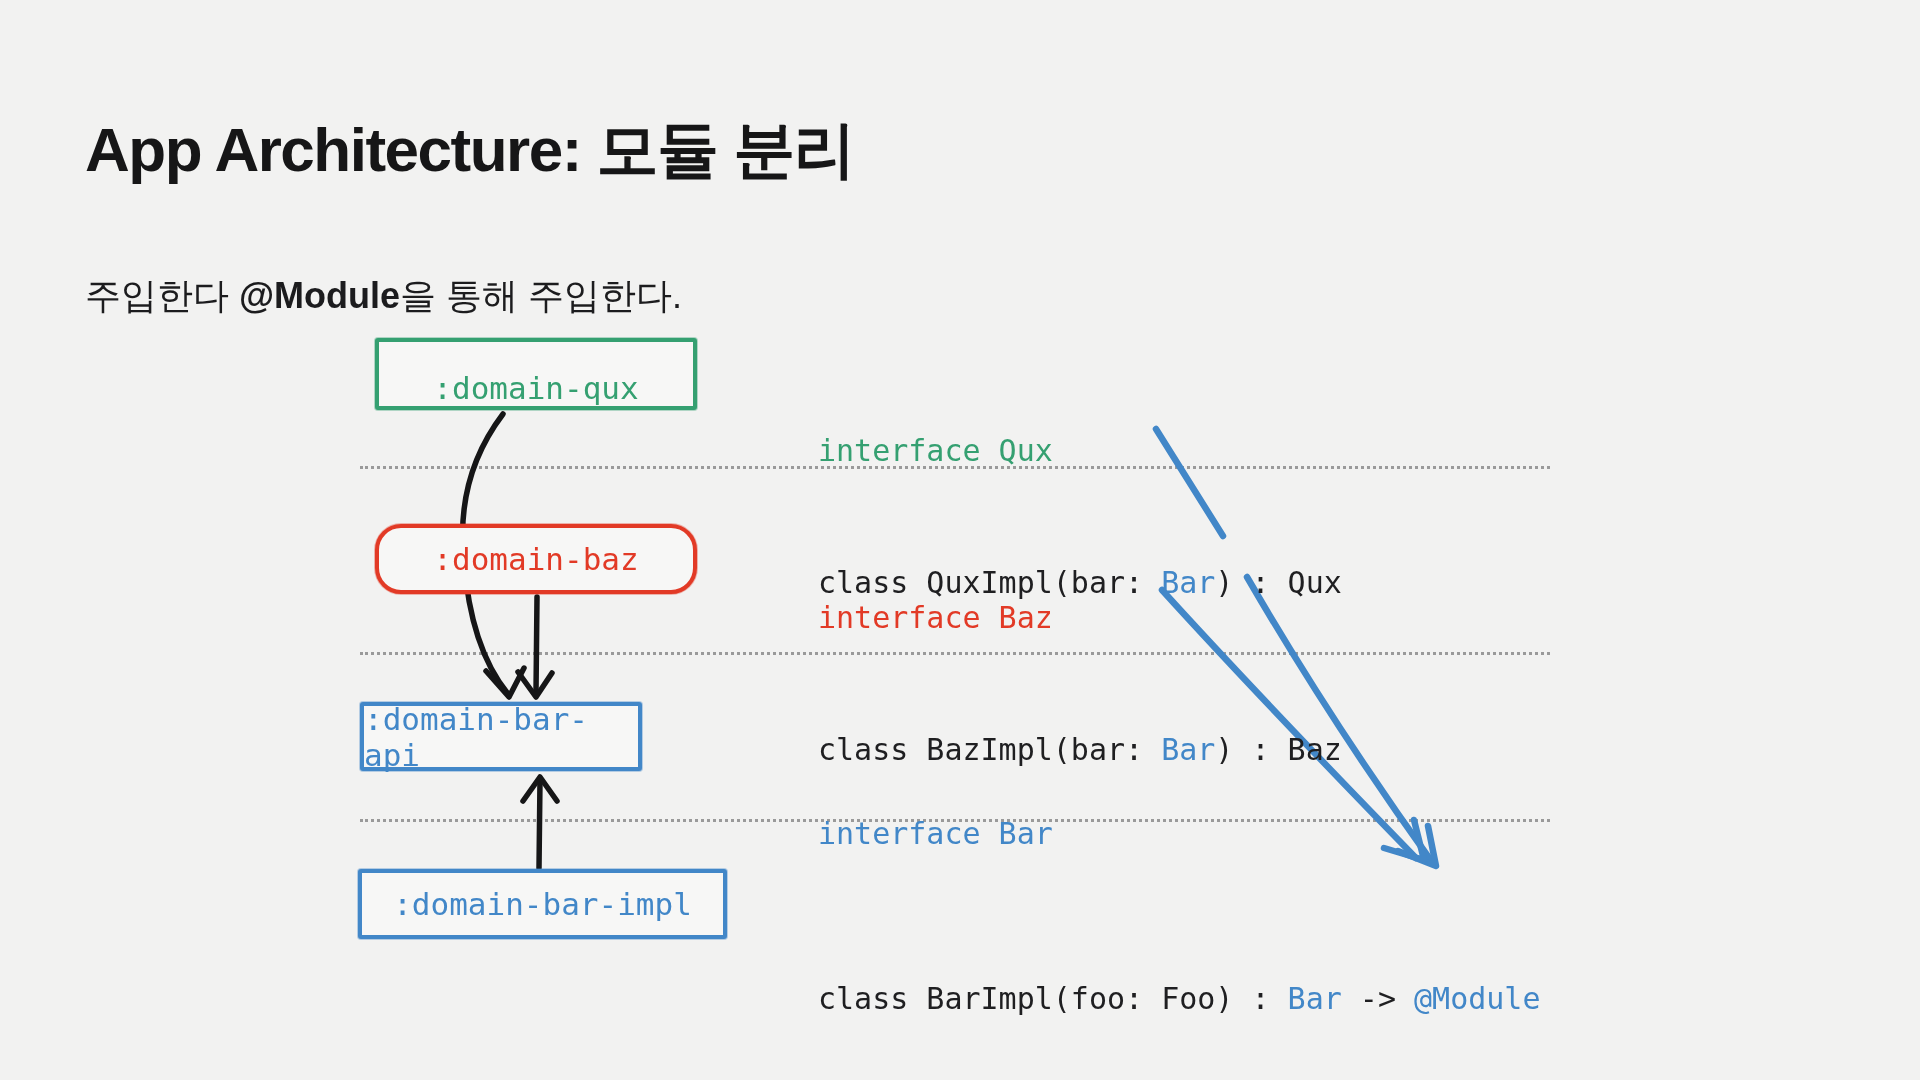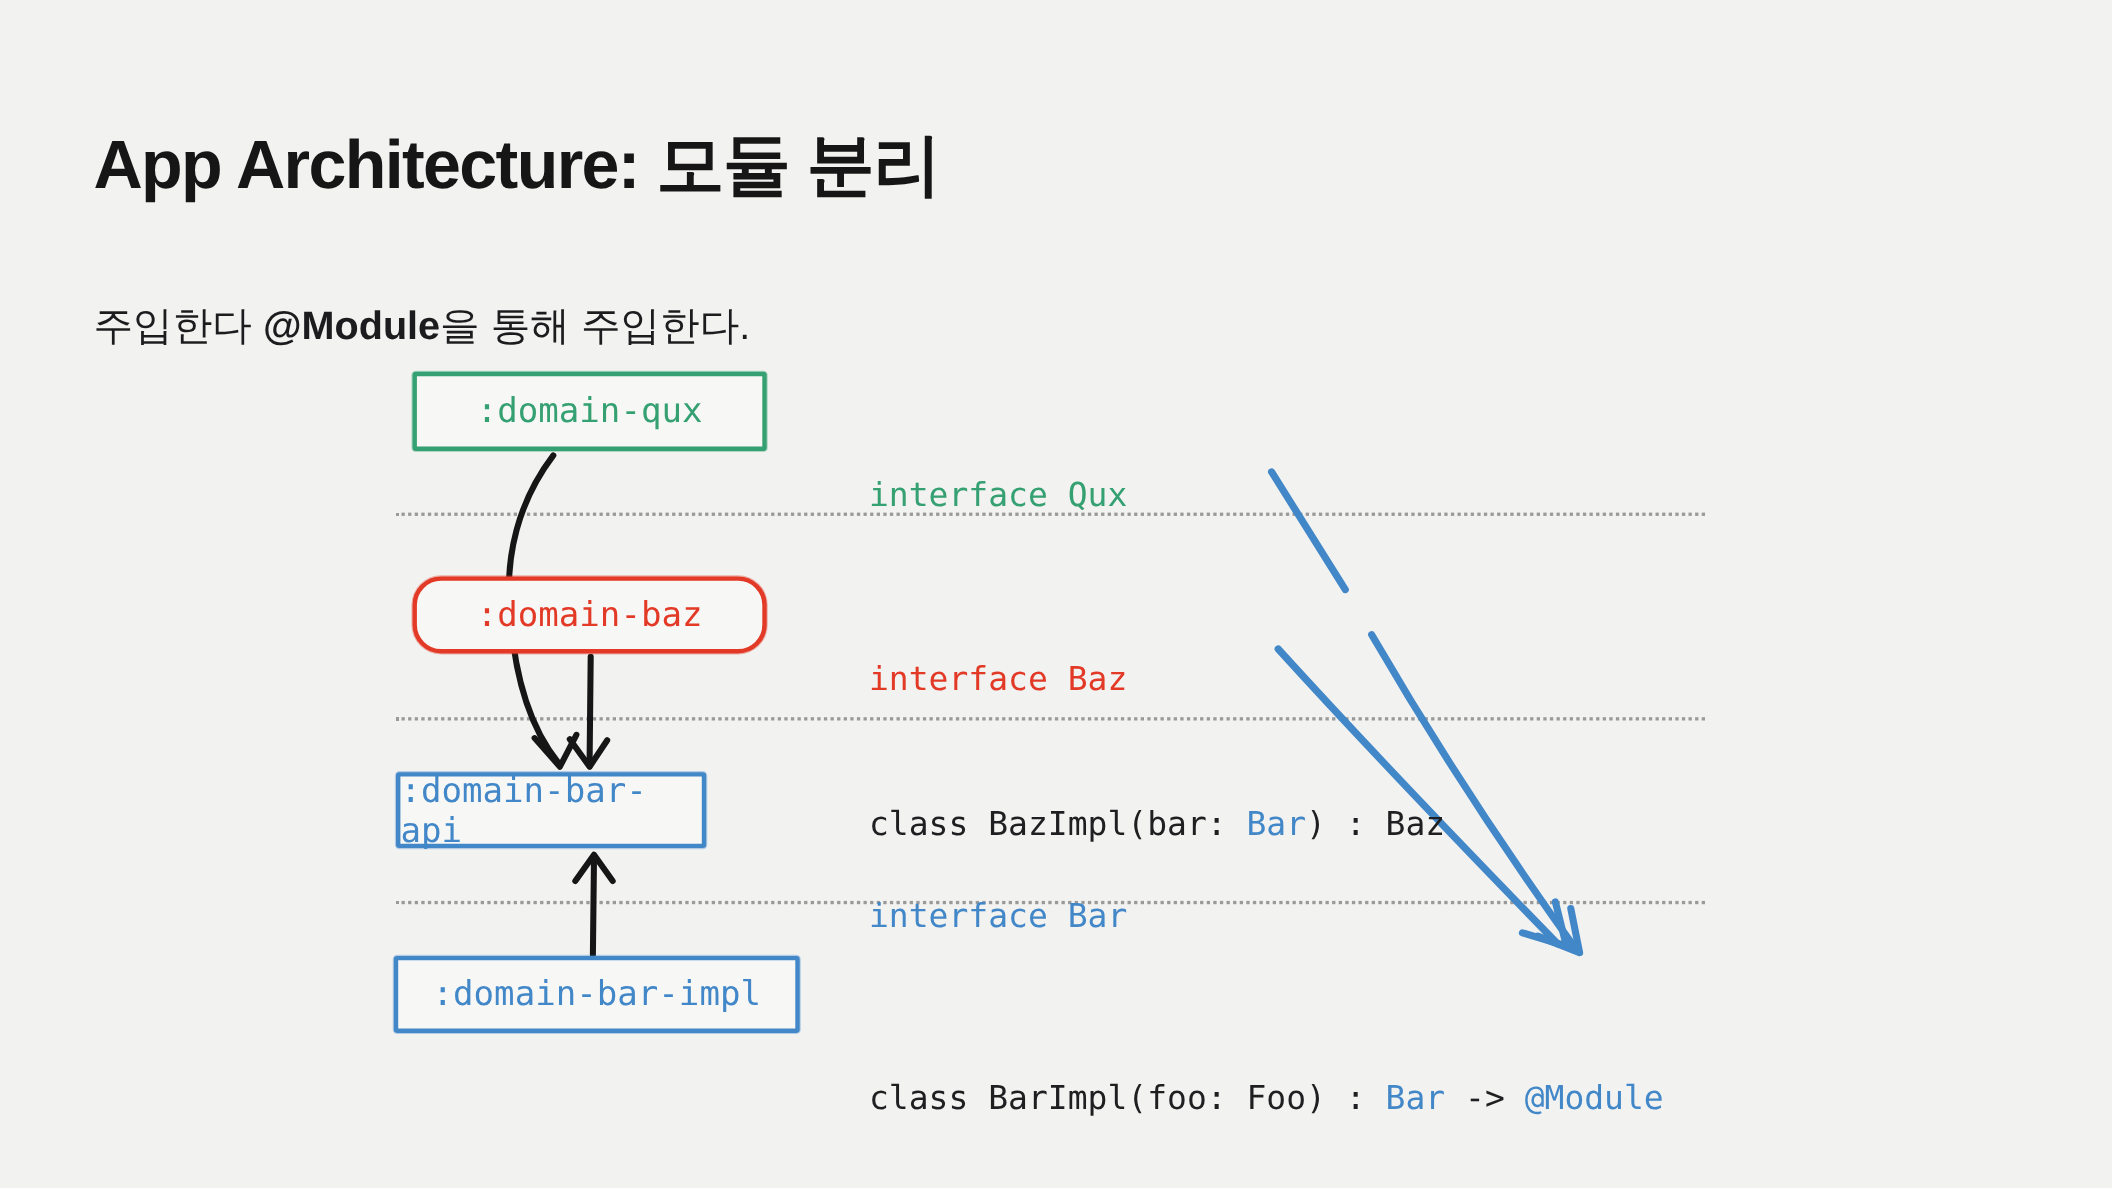--- a/index.html
+++ b/index.html
@@ -27,21 +27,21 @@
     position:absolute; z-index:2;
     display:flex; align-items:center; justify-content:center;
     background:#f7f7f6; border:4px solid; border-radius:3px;
     font-family:"DejaVu Sans Mono","Liberation Mono",monospace;
     font-size:31px;
   }
   .node.green { border-color:#35a071; color:#35a071; box-shadow:0 0 0 1px rgba(53,160,113,.35); }
   .node.red   { border-color:#e23a26; color:#e23a26; box-shadow:0 0 0 1px rgba(226,58,38,.35);border-radius:26px; }
   .node.blue  { border-color:#4287c8; color:#4287c8; box-shadow:0 0 0 1px rgba(66,135,200,.35); }
   .code {
-    position:absolute; left:790px; z-index:2;
+    position:absolute; left:818px; z-index:2;
     font-family:"DejaVu Sans Mono","Liberation Mono",monospace;
     font-size:30px; line-height:44px; white-space:pre; color:#1f1f21;
   }
   .c-green { color:#35a071; }
   .c-red   { color:#e23a26; }
   .c-blue  { color:#4287c8; }
   .c-black { color:#1f1f21; }
 </style>
 </head>
 <body>
@@ -77,35 +77,36 @@
       <path d="M 1247,577 Q 1330,720 1432,862"></path>
       <path d="M 1428,826 L 1436,866 L 1398,851"></path>
     </g>
 
     <g stroke="#4287c8" stroke-width="6.5" fill="none" stroke-linecap="round" stroke-linejoin="round">
       <path d="M 1162,590 Q 1262,700 1416,858"></path>
       <path d="M 1414,820 L 1424,860 L 1384,848"></path>
     </g>
   </svg>
 
-  <div class="node green" style="left:375px; top:338px; width:322px; height:72px;">
+  <div class="node green" style="left:375px; top:338px; width:322px; height:72px;align-items:flex-end;">
     <span>:domain-qux</span>
   </div>
   <div class="node red" style="left:375px; top:524px; width:322px; height:70px;">
     <span>:domain-baz</span>
   </div>
   <div class="node blue" style="left:360px; top:702px; width:282px; height:69px;">
     <span>:domain-bar-api</span>
   </div>
   <div class="node blue" style="left:358px; top:869px; width:369px; height:70px;">
     <span>:domain-bar-impl</span>
   </div>
 
   <div class="code" style="top:341px;">
     <div><span class="c-green">interface Qux</span></div>
+    <div><span class="c-black">class QuxImpl(bar: </span><span class="c-blue">Bar</span><span class="c-black">) : Qux</span></div>
   </div>
 
   <div class="code" style="top:508px;">
     <div><span class="c-red">interface Baz</span></div>
     <div><span class="c-black">class BazImpl(bar: </span><span class="c-blue">Bar</span><span class="c-black">) : Baz</span></div>
   </div>
 
   <div class="code" style="top:724px;text-align:right;">
     <div><span class="c-blue">interface Bar</span></div>
   </div>

